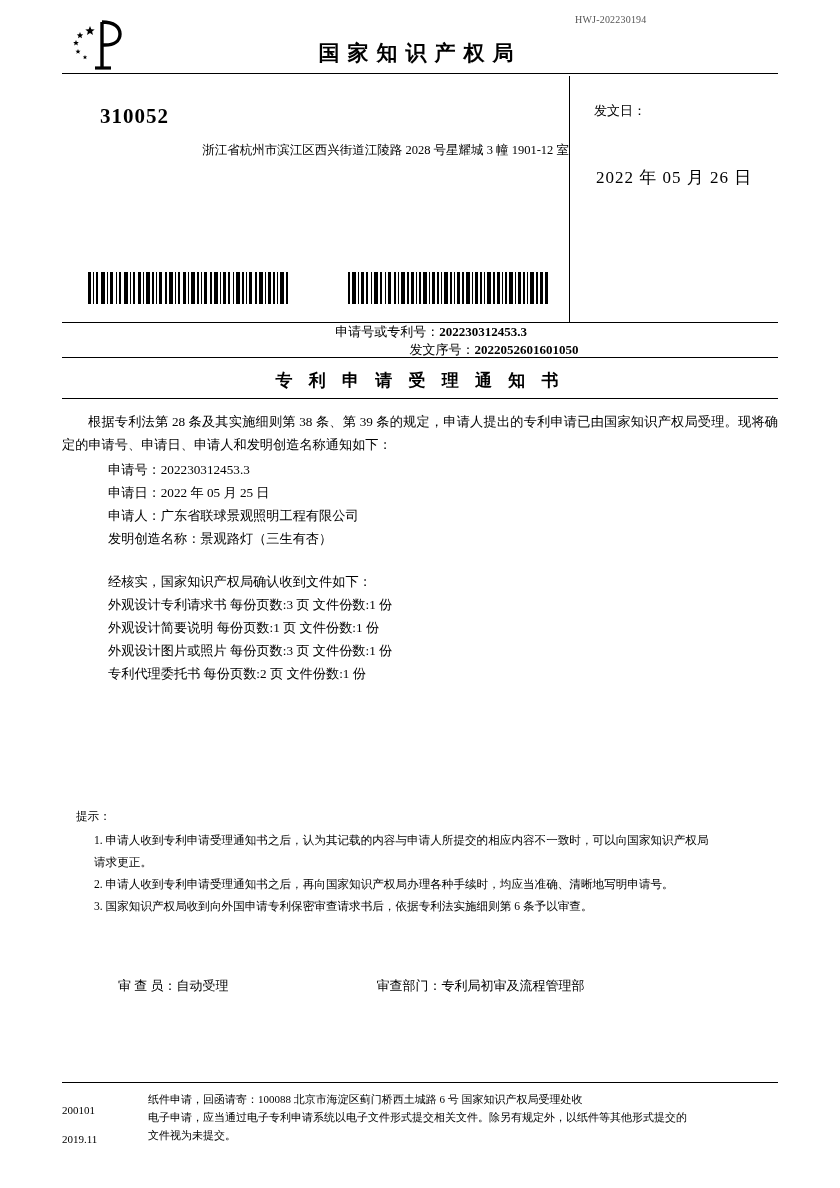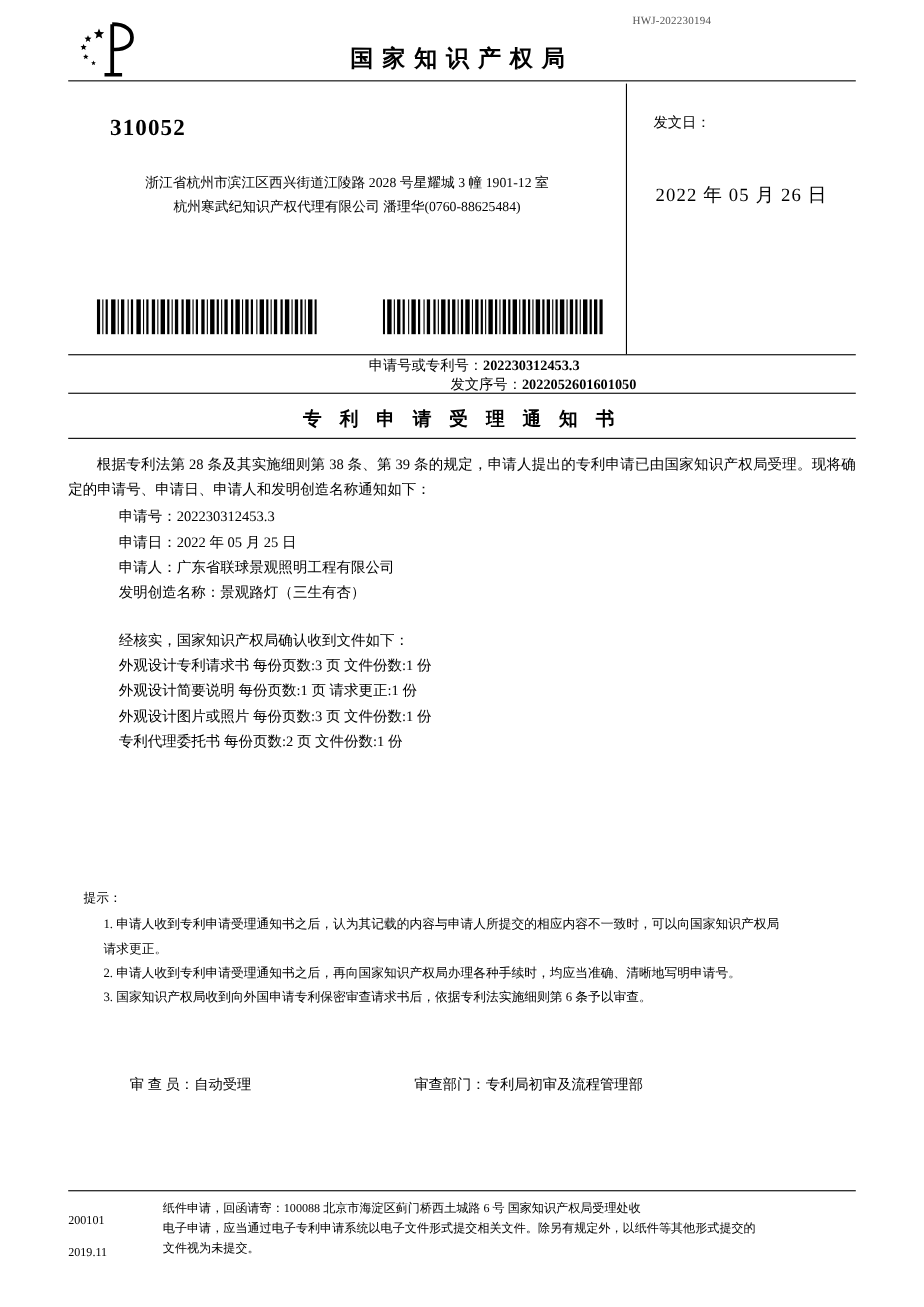--- a/index.html
+++ b/index.html
@@ -66,22 +66,22 @@
     border-right: 1.4px solid #000;
   }
   .postcode {
     margin-top: 28px;
     margin-left: 38px;
     font-size: 21px;
     font-weight: bold;
     letter-spacing: 1px;
   }
   .addr-lines {
-    margin-top: 26px;
-    text-align: center;
+    margin-top: 10px;
+    text-align: right;
     font-size: 12.5px;
     line-height: 22px;
   }
   .barcodes {
     position: absolute;
     top: 196px;
     left: 0;
     width: 508px;
     display: flex;
     justify-content: space-between;
@@ -231,21 +231,20 @@
         </g>
       </svg>
     </div>
     <div class="header-title">国家知识产权局</div>
   </div>
 
   <div class="addr-box">
     <div class="postcode">310052</div>
     <div class="addr-lines">
       <div>浙江省杭州市滨江区西兴街道江陵路 2028 号星耀城 3 幢 1901-12 室</div>
-      <div>杭州寒武纪知识产权代理有限公司  潘理华(0760-88625484)</div>
     </div>
     <div class="barcodes">
       <div class="barcode">
         <svg width="200" height="32" viewBox="0 0 200 32" xmlns="http://www.w3.org/2000/svg">
           <g fill="#000">
             <rect x="0" y="0" width="3" height="32"></rect>
               <rect x="5" y="0" width="1" height="32"></rect>
             <rect x="8" y="0" width="2" height="32"></rect>
               <rect x="13" y="0" width="4" height="32"></rect>
             <rect x="19" y="0" width="1" height="32"></rect>
@@ -366,21 +365,21 @@
 
   <div class="body-wrap">
     <p class="para">根据专利法第 28 条及其实施细则第 38 条、第 39 条的规定，申请人提出的专利申请已由国家知识产权局受理。现将确定的申请号、申请日、申请人和发明创造名称通知如下：</p>
     <p class="kv">申请号：202230312453.3</p>
     <p class="kv">申请日：2022 年 05 月 25 日</p>
     <p class="kv">申请人：广东省联球景观照明工程有限公司</p>
     <p class="kv">发明创造名称：景观路灯（三生有杏）</p>
     <div class="gap"></div>
     <p class="kv">经核实，国家知识产权局确认收到文件如下：</p>
     <p class="kv">外观设计专利请求书  每份页数:3 页  文件份数:1 份</p>
-    <p class="kv">外观设计简要说明  每份页数:1 页  请求更正:1 份</p>
+    <p class="kv">外观设计简要说明  每份页数:1 页  文件份数:1 份</p>
     <p class="kv">外观设计图片或照片  每份页数:3 页  文件份数:1 份</p>
     <p class="kv">专利代理委托书  每份页数:2 页  文件份数:1 份</p>
   </div>
 
   <div class="notes">
     <p class="note-head">提示：</p>
     <p class="note-item">1. 申请人收到专利申请受理通知书之后，认为其记载的内容与申请人所提交的相应内容不一致时，可以向国家知识产权局</p>
     <p class="note-sub">请求更正。</p>
     <p class="note-item">2. 申请人收到专利申请受理通知书之后，再向国家知识产权局办理各种手续时，均应当准确、清晰地写明申请号。</p>
     <p class="note-item">3. 国家知识产权局收到向外国申请专利保密审查请求书后，依据专利法实施细则第 6 条予以审查。</p>

